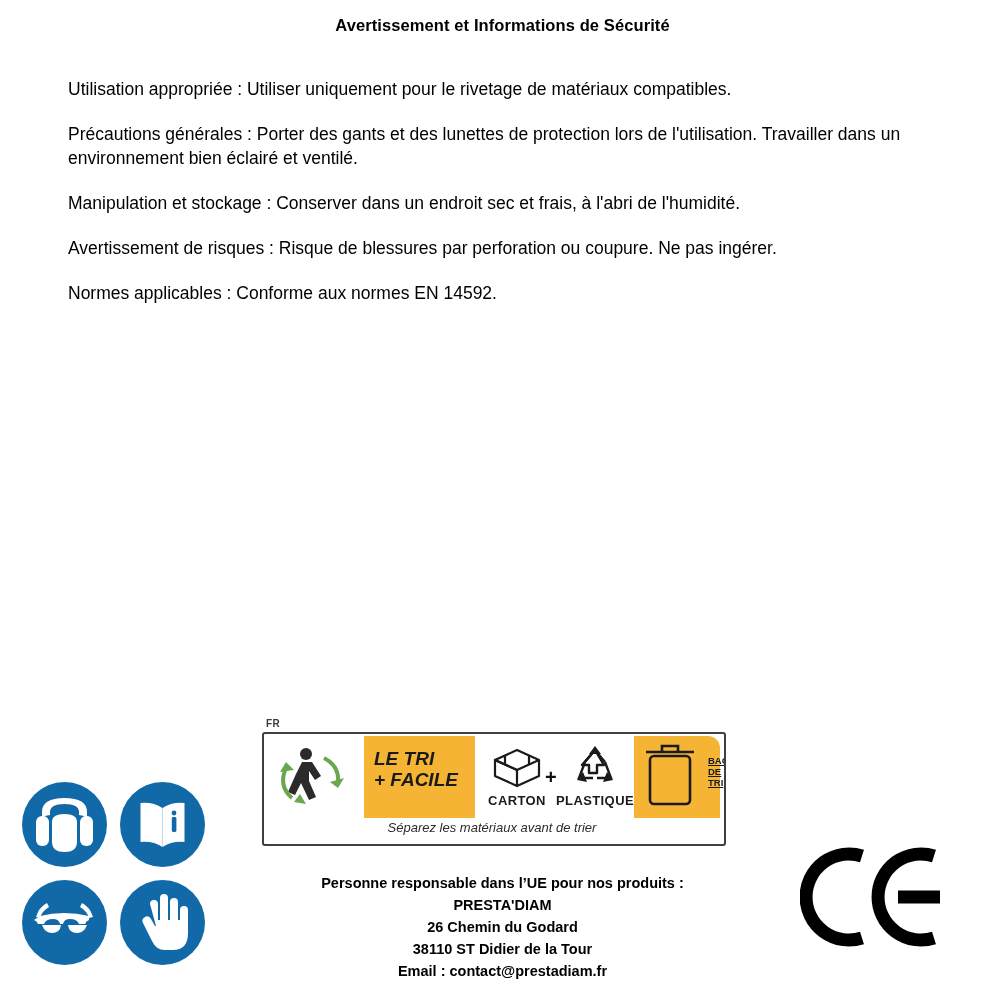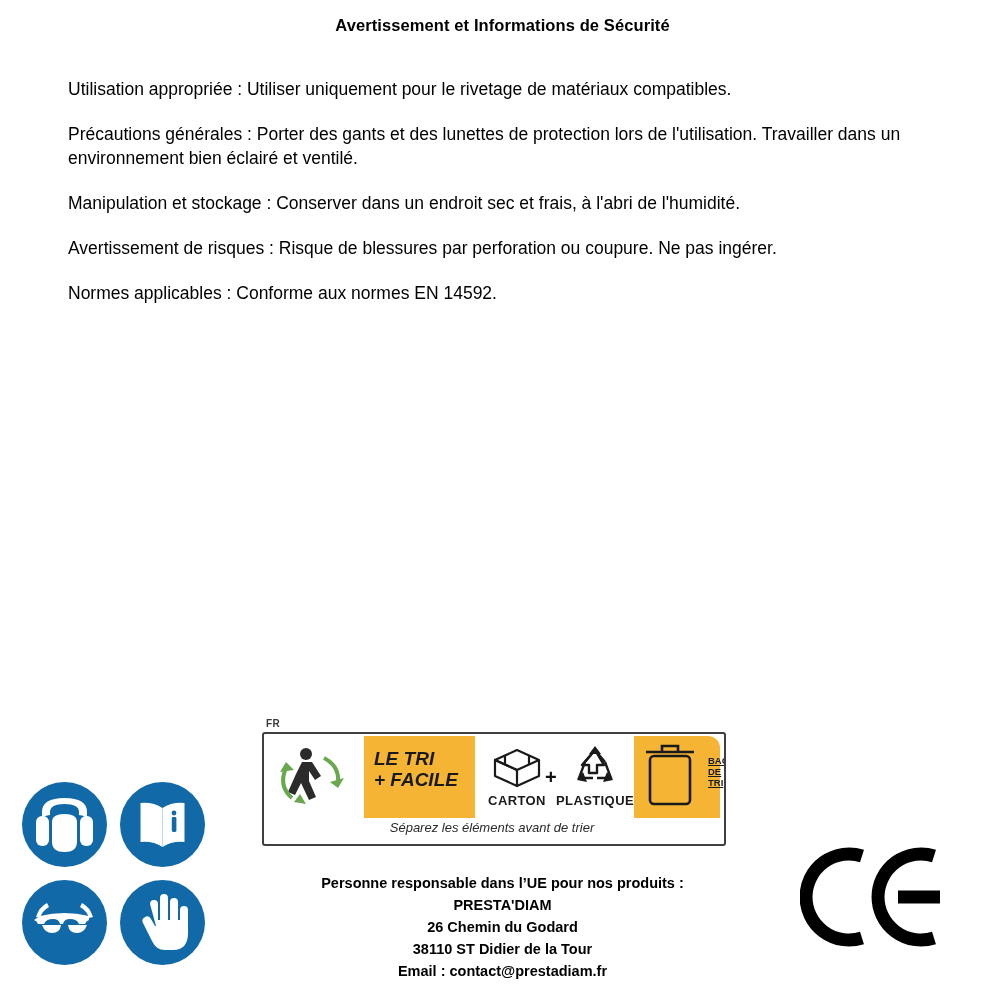--- a/index.html
+++ b/index.html
@@ -335,21 +335,21 @@
           <path d="M12 16 l48 0"></path>
           <path d="M28 16 l0 -6 l16 0 l0 6"></path>
         </g>
       </svg>
       <div class="bac-text">
         <div>BAC</div>
         <div>DE</div>
         <div>TRI</div>
       </div>
 
-      <div class="sep-text">Séparez les éléments avant de trier</div>
+      <div class="sep-text">Séparez les matériaux avant de trier</div>
     </div>
   </div>
 </div>
 
 <div class="footer">
   <div class="line1"><span>Personne responsable dans l’</span><span class="reg">UE</span><span> pour nos produits :</span></div>
   <div>PRESTA'DIAM</div>
   <div>26 Chemin du Godard</div>
   <div>38110 ST Didier de la Tour</div>
   <div>Email : contact@prestadiam.fr</div>

